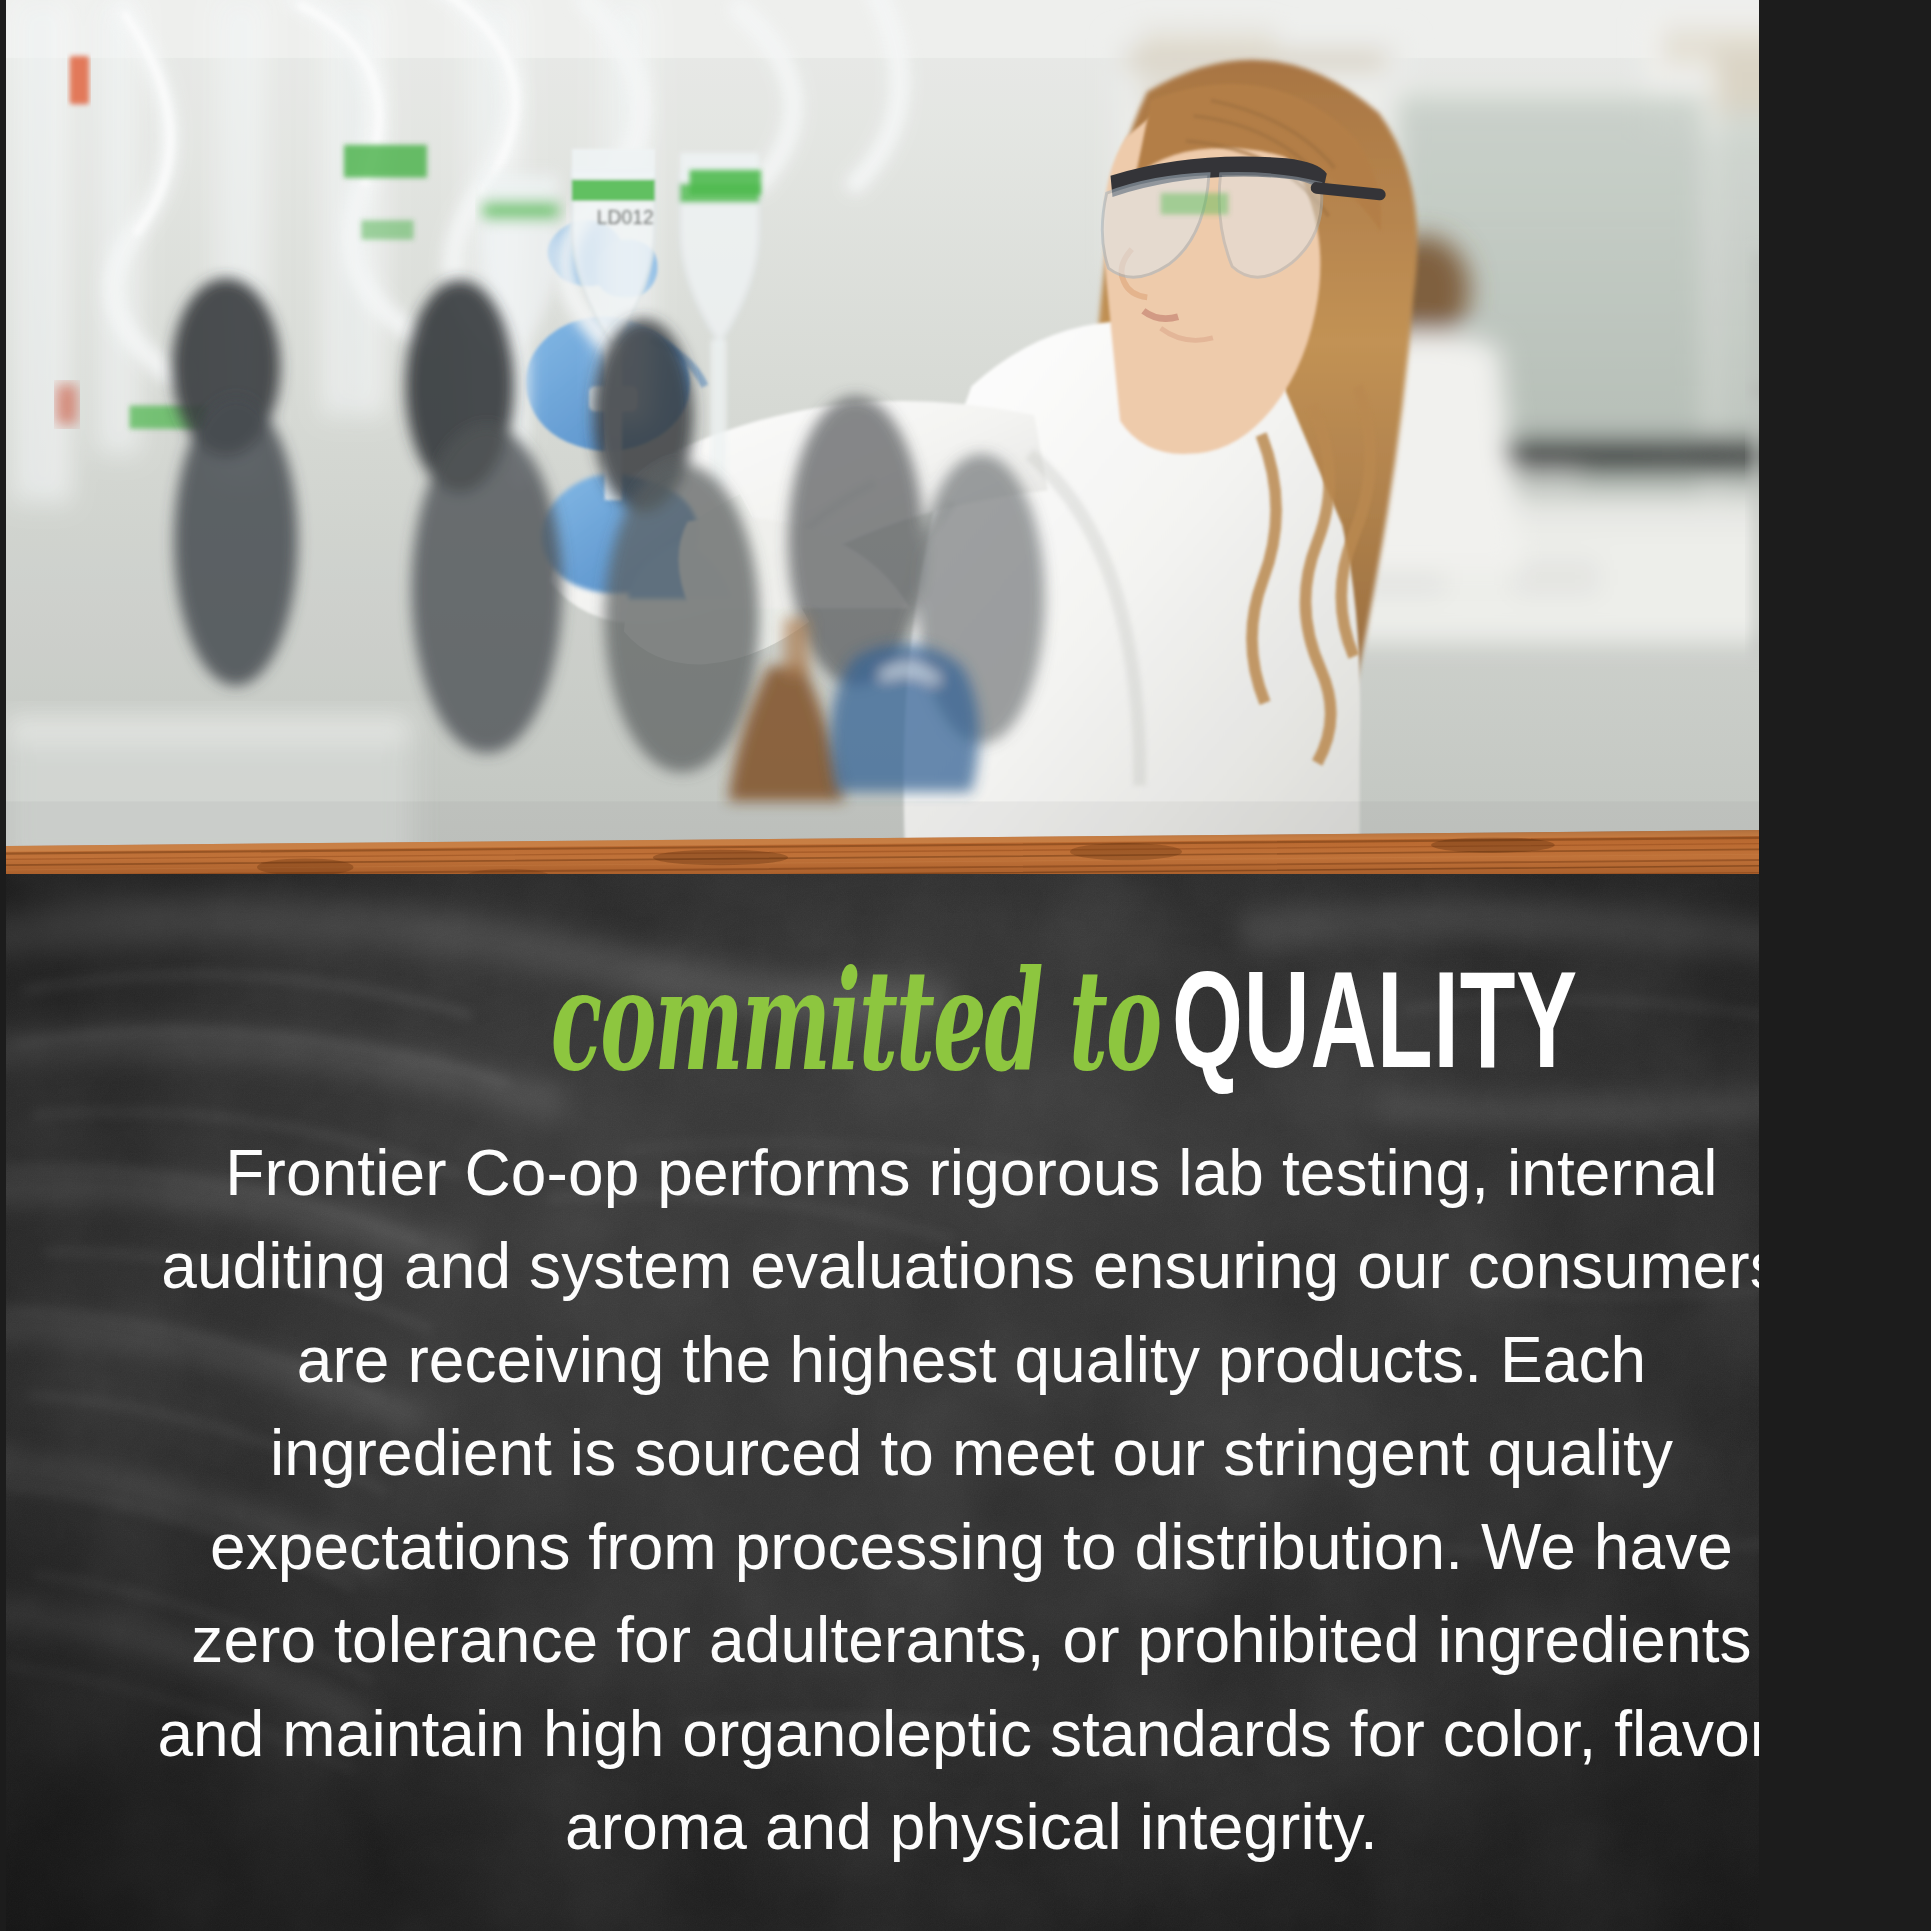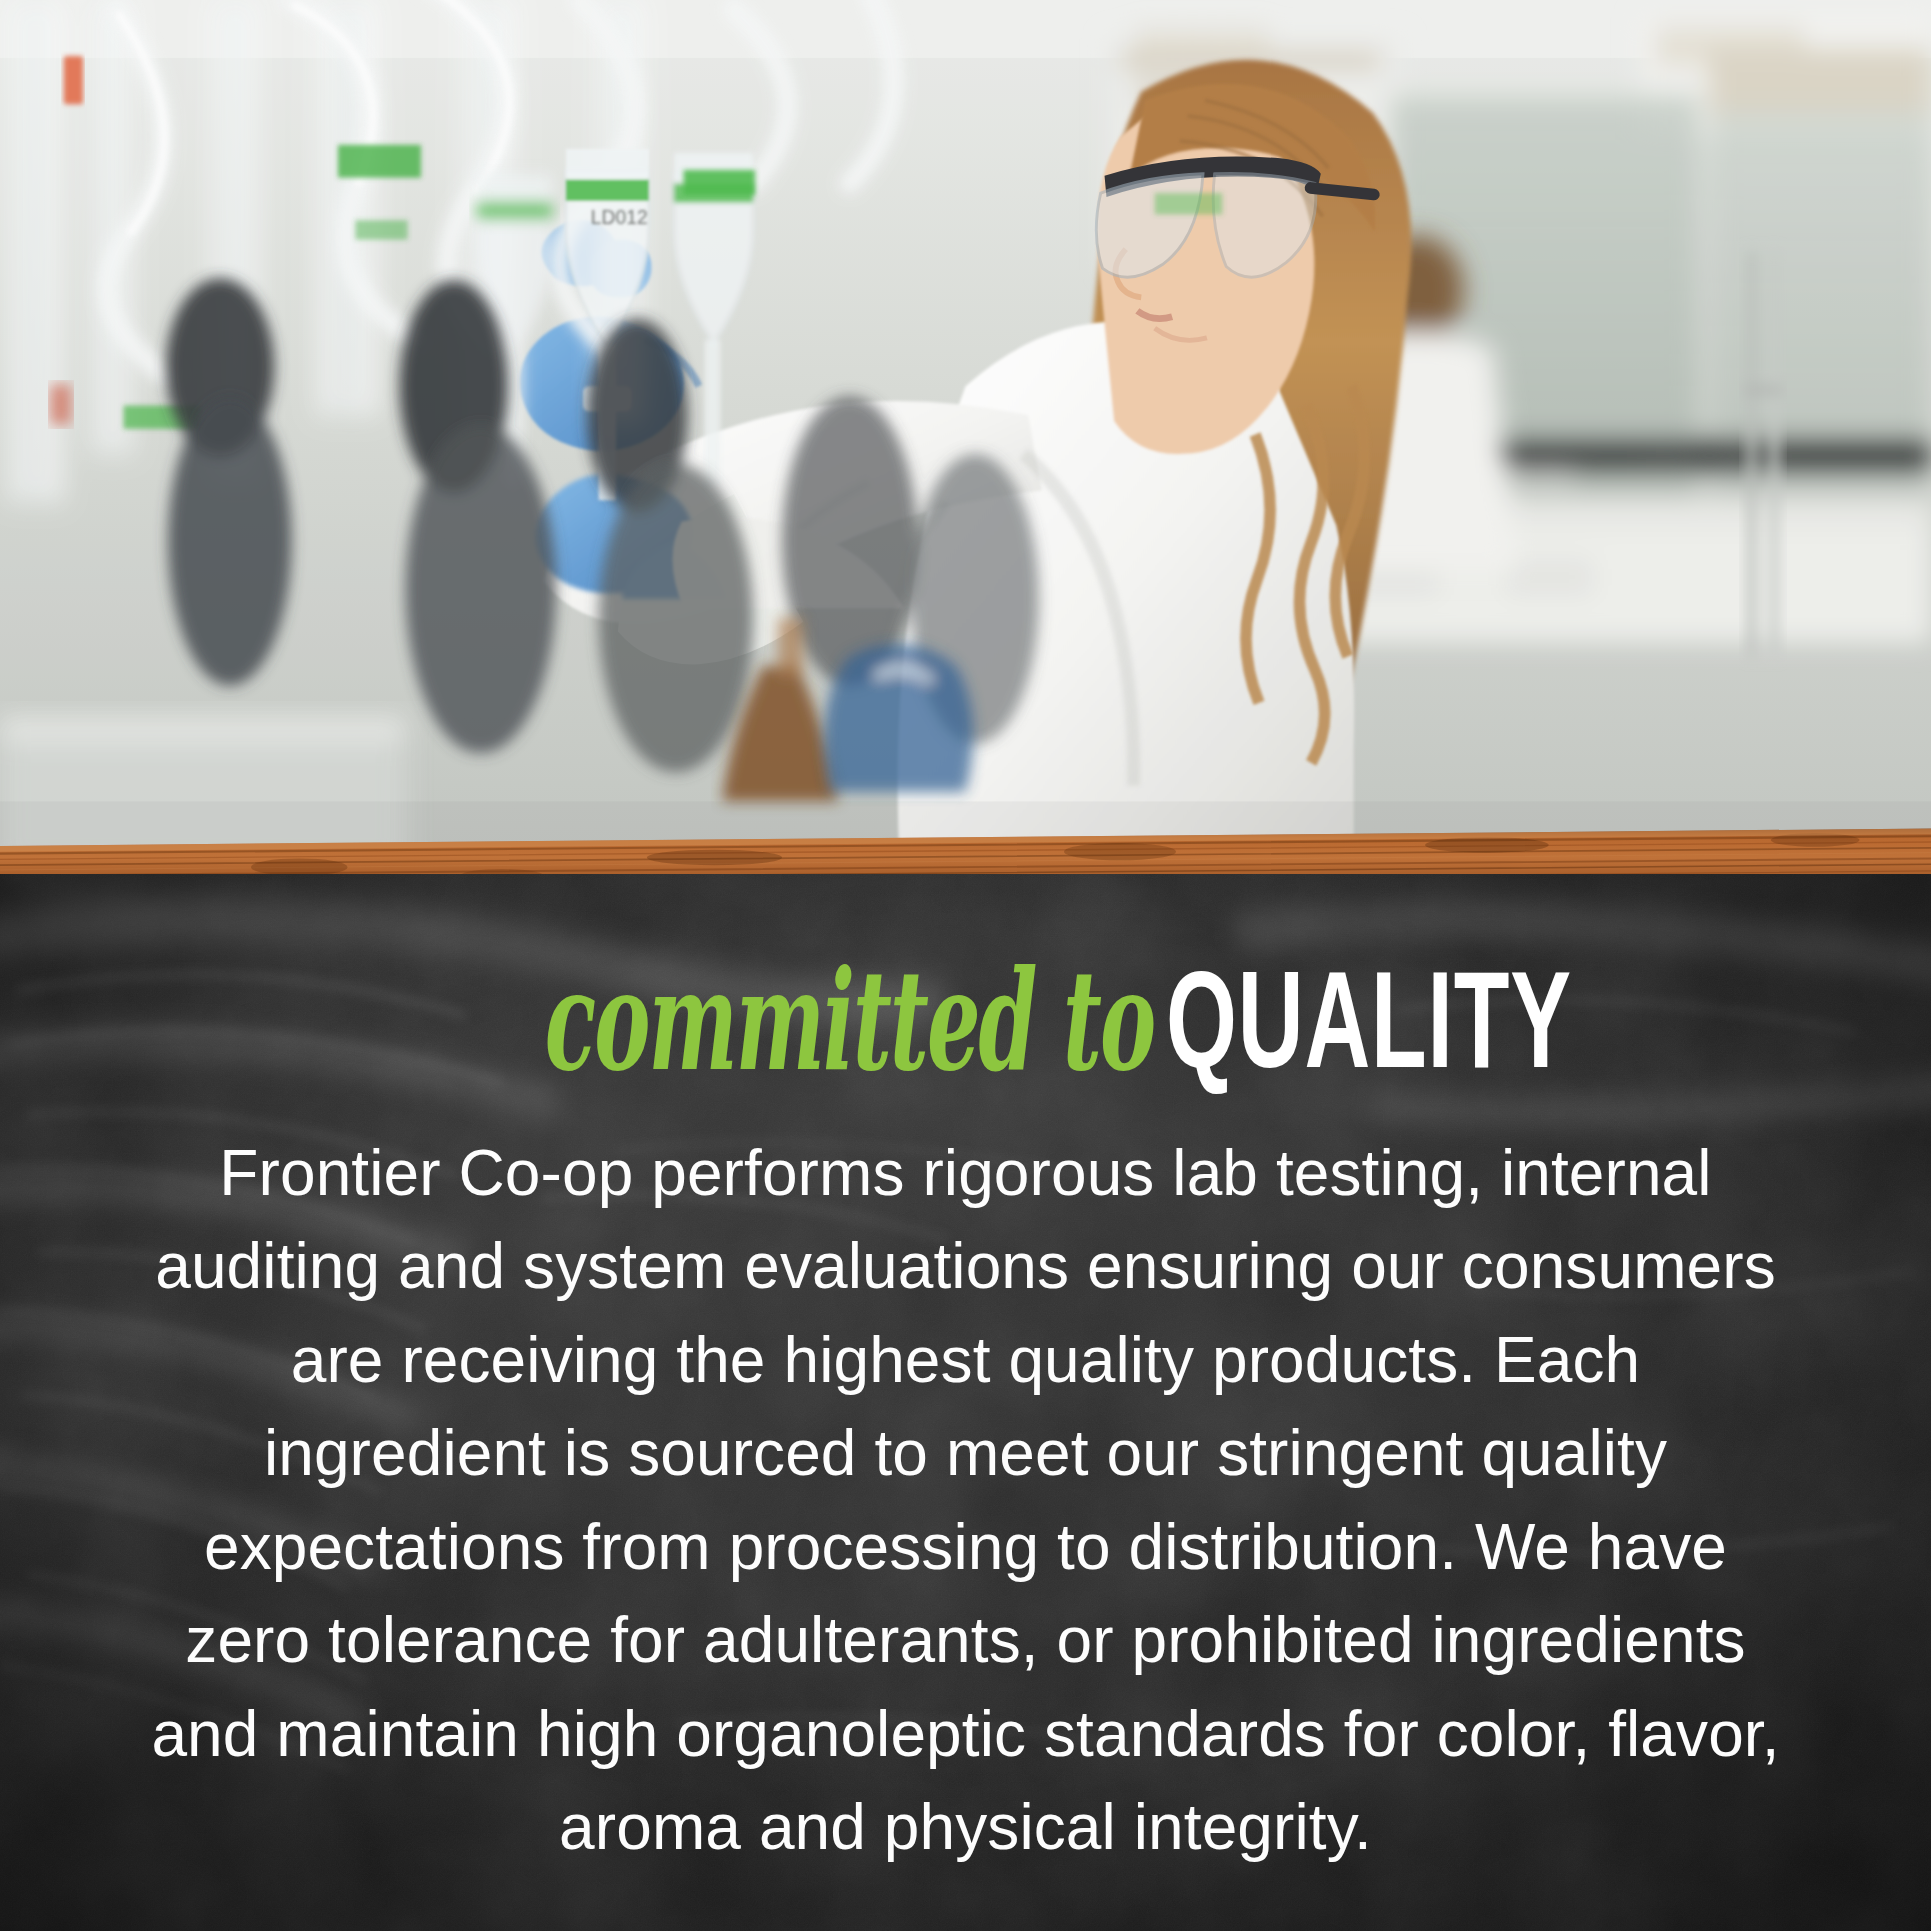--- a/index.html
+++ b/index.html
@@ -6,22 +6,23 @@
   * { margin:0; padding:0; box-sizing:border-box; }
   html,body{
     width:1931px; height:1931px;
     background:#1c1c1c;
     font-family:"Liberation Sans", sans-serif;
     overflow:hidden;
   }
 
   #page{
     position:relative;
-    width:1931px; height:1931px;
+    width:1753px; height:1931px;
     overflow:hidden;
+    margin-left:6px;
   }
 
   
   .photo{
     position:absolute; left:0; top:0;
     width:1931px; height:869px;
     overflow:hidden;
     background:#c9ccc8;
   }
   .photo svg{ display:block; width:1931px; height:869px; }

